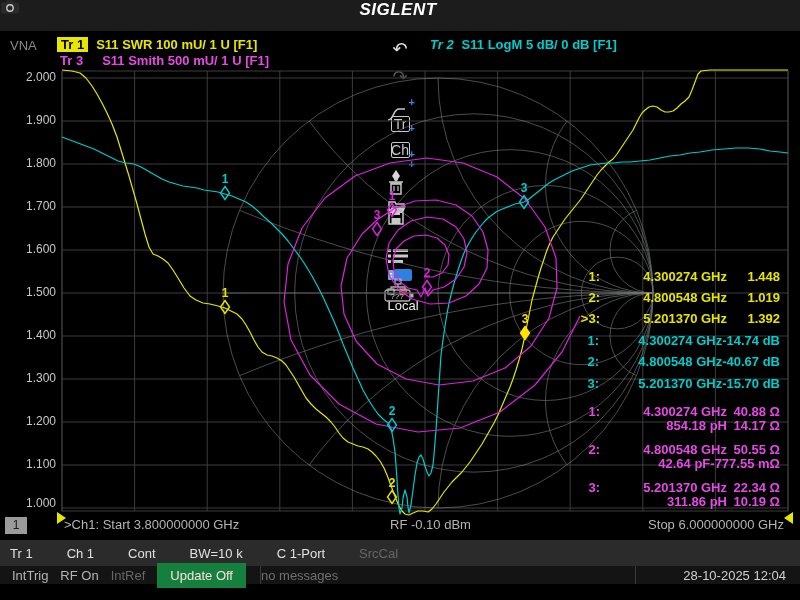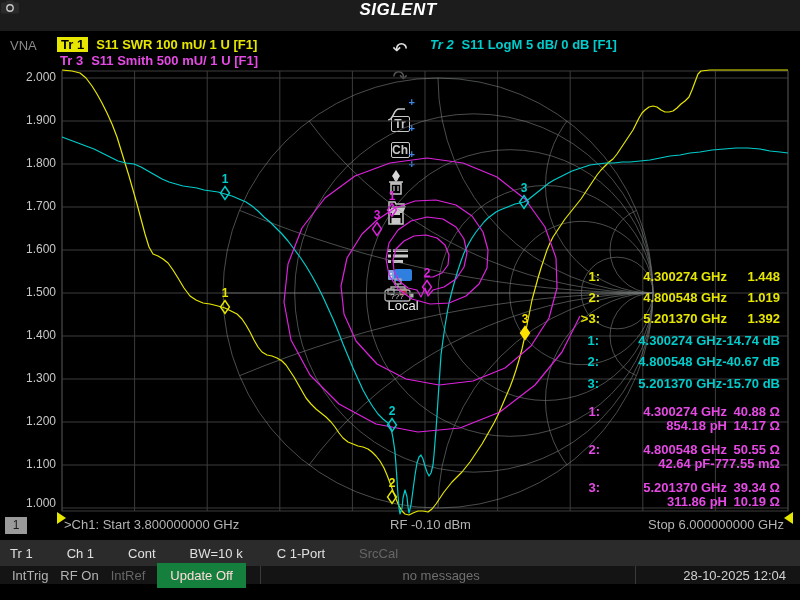--- a/index.html
+++ b/index.html
@@ -7,34 +7,34 @@
         font-family:"Liberation Sans","DejaVu Sans",sans-serif;color:#ccc;}
   
   #toolbar{position:absolute;left:0;top:0;width:800px;height:32px;background:#1c1c1c;
            display:flex;align-items:center;gap:10px;padding:0 8px;box-sizing:border-box;border-bottom:1px solid #000;flex-direction:column;}
   .brand{font-size:17px;font-weight:bold;font-style:italic;color:#fff;letter-spacing:.5px;margin-right:4px;}
   .tb-sep{width:1px;height:20px;background:#3a3a3a;}
   .tb-btn{display:inline-flex;align-items:center;justify-content:center;width:26px;height:24px;position:relative;}
   .uni{font-size:18px;line-height:1;color:#e0e0e0;}
   .dim{color:#555;}
   .plus{position:absolute;right:-2px;bottom:-2px;font-size:11px;font-weight:bold;color:#3f86e8;line-height:1;}
-  .mini-box{width:17px;height:14px;border:1.5px solid #c8c8c8;border-radius:2px;font-size:12px;color:#c8c8c8;
-            display:flex;align-items:center;justify-content:center;font-weight:bold;}
+  .mini-box{width:17px;height:14px;border:1.5px solid #c8c8c8;border-radius:2px;font-size:14px;color:#c8c8c8;
+            display:flex;align-items:center;justify-content:center;font-weight:normal;}
   .cam-wrap{background:#c8c8c8;border-radius:3px;width:28px;height:20px;display:flex;align-items:center;justify-content:center;}
   .spacer{flex:1;}
   .local{color:#f0f0f0;font-size:13px;margin-left:6px;}
   
   .tinfo{position:absolute;font-size:13px;font-weight:600;white-space:nowrap;z-index:3;}
   #vna-label{left:10px;top:38px;color:#8a8a8a;font-weight:400;}
   #tr1-line{left:57px;top:37px;color:#e6e600;}
   #tr1-badge{background:#e6e600;color:#000;padding:0 4px;margin-right:8px;}
   #tr2-line{left:430px;top:37px;color:#00cccc;}
   #tr2-lab{margin-right:8px;font-style:italic;}
   #tr3-line{left:60px;top:53px;color:#e54ae5;}
-  #tr3-lab{margin-right:8px;}
+  #tr3-lab{margin-right:19px;}
   
   .ylab{position:absolute;left:4px;width:52px;text-align:right;font-size:12px;color:#c8c8c8;z-index:2;}
   .mrow{position:absolute;left:572px;width:208px;display:flex;align-items:center;
         font-size:13px;font-weight:600;z-index:3;white-space:nowrap;}
   .mnum{width:28px;text-align:right;}
   .mfreq{width:122px;text-align:right;margin-left:5px;}
   .mval{flex:1;text-align:right;}
   
   #chanbar{position:absolute;left:0;top:513px;width:800px;height:27px;font-size:13px;color:#b4b4b4;z-index:3;}
   #chan-badge{position:absolute;left:5px;top:4px;width:22px;height:17px;background:#9a9a9a;color:#1a1a1a;
@@ -43,21 +43,21 @@
   #chan-center{position:absolute;left:390px;top:4px;}
   #chan-right{position:absolute;right:16px;top:4px;}
   #status1{position:absolute;left:0;top:540px;width:800px;height:26px;background:#2b2b2b;display:flex;
            align-items:center;gap:34px;padding-left:10px;box-sizing:border-box;font-size:13px;color:#e0e0e0;}
   #status2{position:absolute;left:0;top:566px;width:800px;height:18px;background:#141414;display:flex;
            align-items:center;font-size:13px;color:#b4b4b4;}
   .s2-item{margin-left:12px;}
   .dimtxt{color:#666;}
   .redchip{background:#15803d;color:#ffdcdc;padding:5px 13px;margin-left:12px;}
   .s2-sep{width:1px;height:18px;background:#3a3a3a;margin-left:14px;}
-  #no-msg{flex:1;text-align:center;color:#6f6f6f;}
+  #no-msg{flex:1;text-align:left;color:#6f6f6f;}
   #datetime{margin-right:14px;color:#d0d0d0;margin-left:47px;}
   svg{position:absolute;left:0;top:0;z-index:1;}
 </style>
 </head>
 <body>
 
 <div id="root">
 
   <div id="toolbar">
     <span class="brand">SIGLENT</span>
@@ -318,21 +318,21 @@
         <span class="mval">50.55 Ω</span>
       </div>
       <div class="mrow" style="top: 456px; color: rgb(229, 74, 229);">
         <span class="mnum"></span>
         <span class="mfreq">42.64 pF</span>
         <span class="mval">-777.55 mΩ</span>
       </div>
       <div class="mrow" style="top: 480px; color: rgb(229, 74, 229);">
         <span class="mnum">3:</span>
         <span class="mfreq">5.201370 GHz</span>
-        <span class="mval">39.34 Ω</span>
+        <span class="mval">22.34 Ω</span>
       </div>
       <div class="mrow" style="top: 494px; color: rgb(229, 74, 229);">
         <span class="mnum"></span>
         <span class="mfreq">311.86 pH</span>
         <span class="mval">10.19 Ω</span>
       </div>
     </div>
 
   <div id="chanbar">
     <span id="chan-badge">1</span>

